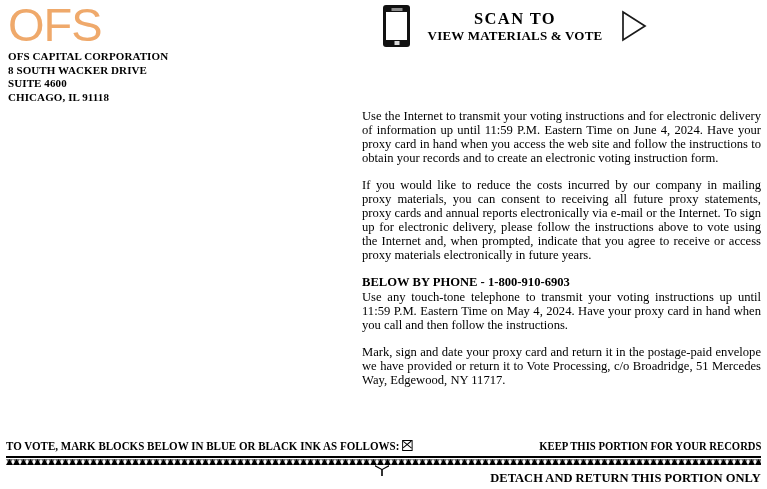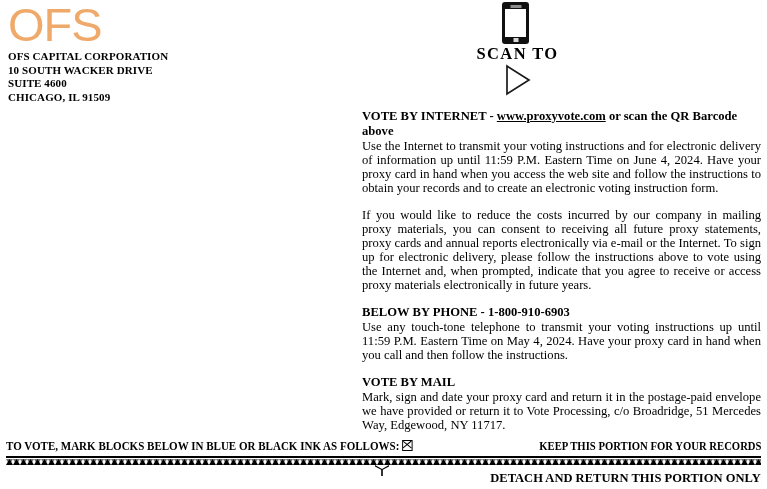--- a/index.html
+++ b/index.html
@@ -43,21 +43,20 @@
 
   
   #scan-header {
     position: absolute;
     left: 383px;
     top: 2px;
     width: 265px;
     height: 48px;
     display: flex;
     align-items: center;
-    flex-direction: column;
   }
   #phone-icon {
     width: 27px;
     height: 42px;
     background: #111111;
     border-radius: 3px;
     position: relative;
     flex: 0 0 auto;
   }
   #phone-icon .screen {
@@ -234,58 +233,57 @@
     white-space: nowrap;
   }
 </style>
 </head>
 <body>
 
 <div id="company-block">
   <div id="logo-mark">OFS</div>
   <div id="company-address">
     <div>OFS CAPITAL CORPORATION</div>
-    <div>10 SOUTH WACKER DRIVE</div>
+    <div>8 SOUTH WACKER DRIVE</div>
     <div>SUITE 4600</div>
-    <div>CHICAGO, IL 91509</div>
+    <div>CHICAGO, IL 91118</div>
   </div>
 </div>
 
 <div id="scan-header">
   <div id="phone-icon">
     <div class="speaker"></div>
     <div class="screen"></div>
     <div class="home"></div>
   </div>
   <div id="scan-text">
     <div id="scan-title">SCAN TO</div>
+    <div id="scan-subtitle">VIEW MATERIALS &amp; VOTE</div>
   </div>
   <svg id="play-triangle" viewBox="0 0 30 34" aria-hidden="true">
     <polygon points="5,3 27,17 5,31" fill="none" stroke="#1a1a1a" stroke-width="1.7" stroke-linejoin="miter"></polygon>
   </svg>
 </div>
 
 <div id="instructions">
 
   <div class="sec">
-    <div class="sec-head"><span>VOTE BY INTERNET</span><span> - </span><a class="url" href="#">www.proxyvote.com</a><span> or scan the QR Barcode above</span></div>
     <div class="sec-body">Use the Internet to transmit your voting instructions and for electronic delivery of information up until 11:59 P.M. Eastern Time on June 4, 2024. Have your proxy card in hand when you access the web site and follow the instructions to obtain your records and to create an electronic voting instruction form.</div>
   </div>
 
   <div class="sec">
     <div class="sec-body">If you would like to reduce the costs incurred by our company in mailing proxy materials, you can consent to receiving all future proxy statements, proxy cards and annual reports electronically via e-mail or the Internet. To sign up for electronic delivery, please follow the instructions above to vote using the Internet and, when prompted, indicate that you agree to receive or access proxy materials electronically in future years.</div>
   </div>
 
   <div class="sec">
     <div class="sec-head"><span>BELOW BY PHONE</span><span> - </span><span>1-800-910-6903</span></div>
     <div class="sec-body">Use any touch-tone telephone to transmit your voting instructions up until 11:59 P.M. Eastern Time on May 4, 2024. Have your proxy card in hand when you call and then follow the instructions.</div>
   </div>
 
   <div class="sec">
-    <div class="sec-head">VOTE BY MAIL</div>
     <div class="sec-body">Mark, sign and date your proxy card and return it in the postage-paid envelope we have provided or return it to Vote Processing, c/o Broadridge, 51 Mercedes Way, Edgewood, NY 11717.</div>
   </div>
 
 </div>
 
 <div id="footer">
   <div id="footer-row">
     <div id="footer-left"><span>TO VOTE, MARK BLOCKS BELOW IN BLUE OR BLACK INK AS FOLLOWS:</span><span id="mark-box"></span></div>
     <div id="footer-right-top">KEEP THIS PORTION FOR YOUR RECORDS</div>
   </div>

